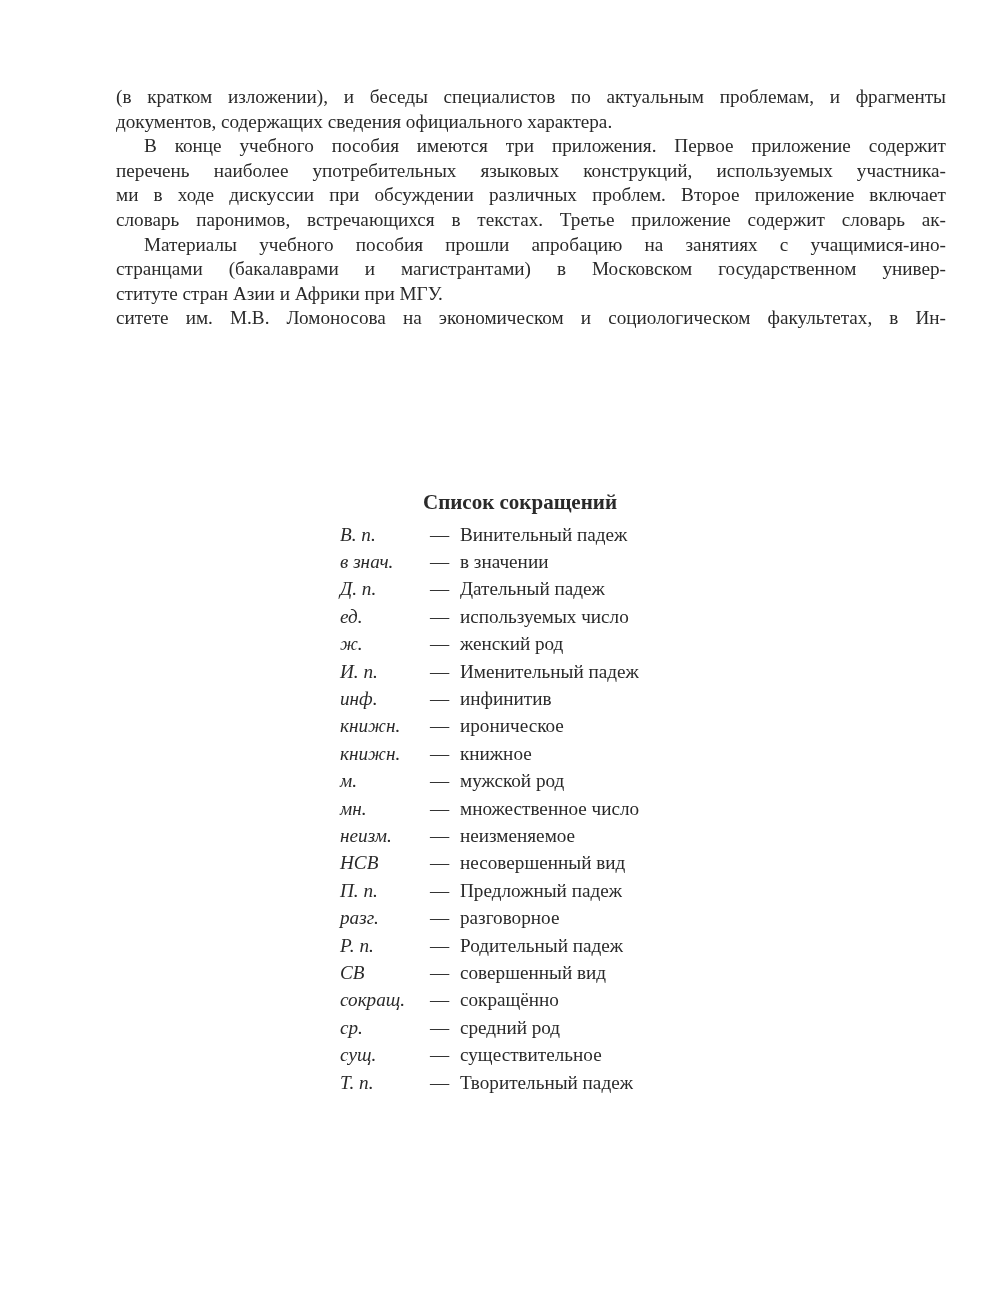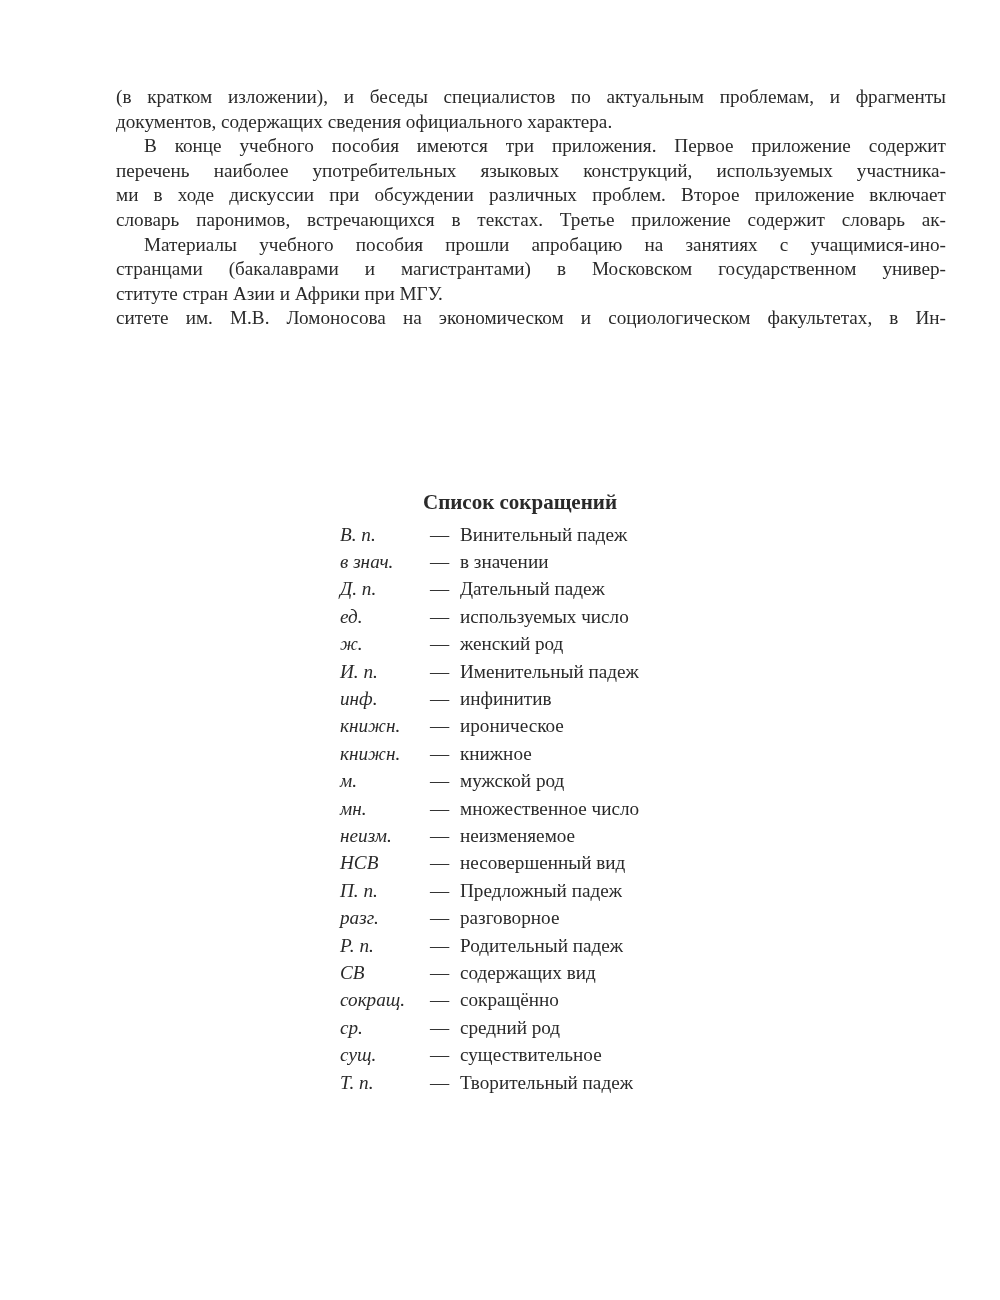--- a/index.html
+++ b/index.html
@@ -119,21 +119,21 @@
         <span class="abbr-val">разговорное</span>
       </div>
       <div class="abbr-row">
         <span class="abbr-key">Р. п.</span>
         <span class="abbr-dash">—</span>
         <span class="abbr-val">Родительный падеж</span>
       </div>
       <div class="abbr-row">
         <span class="abbr-key">СВ</span>
         <span class="abbr-dash">—</span>
-        <span class="abbr-val">содержащих вид</span>
+        <span class="abbr-val">совершенный вид</span>
       </div>
       <div class="abbr-row">
         <span class="abbr-key">сокращ.</span>
         <span class="abbr-dash">—</span>
         <span class="abbr-val">сокращённо</span>
       </div>
       <div class="abbr-row">
         <span class="abbr-key">ср.</span>
         <span class="abbr-dash">—</span>
         <span class="abbr-val">средний род</span>

